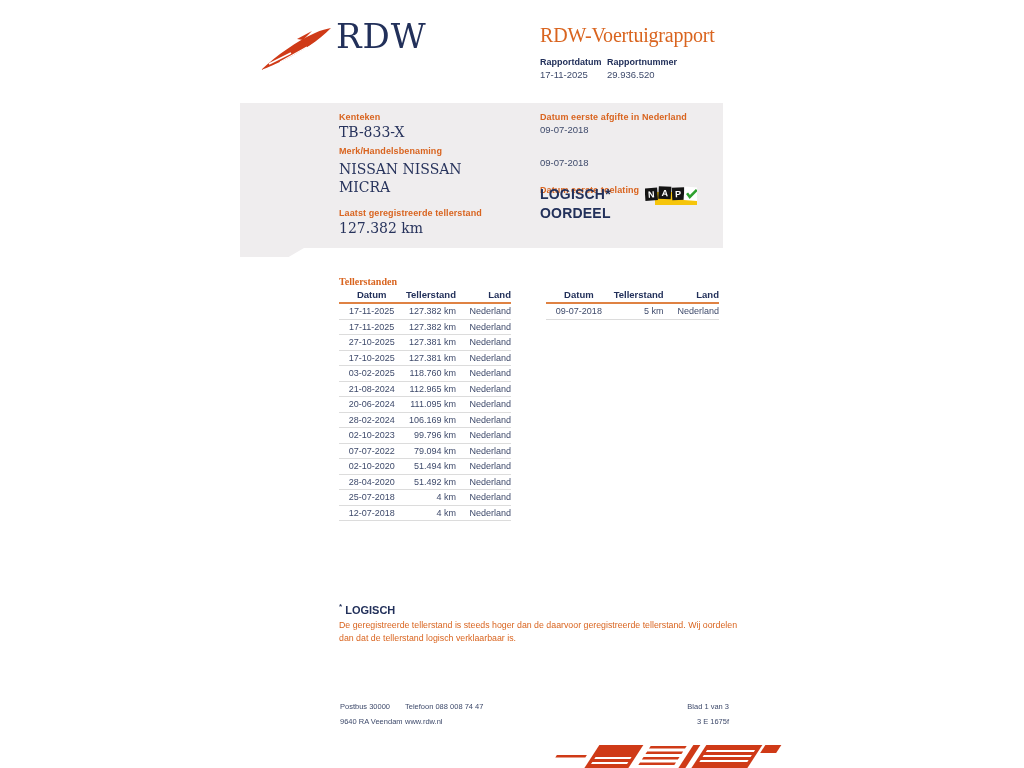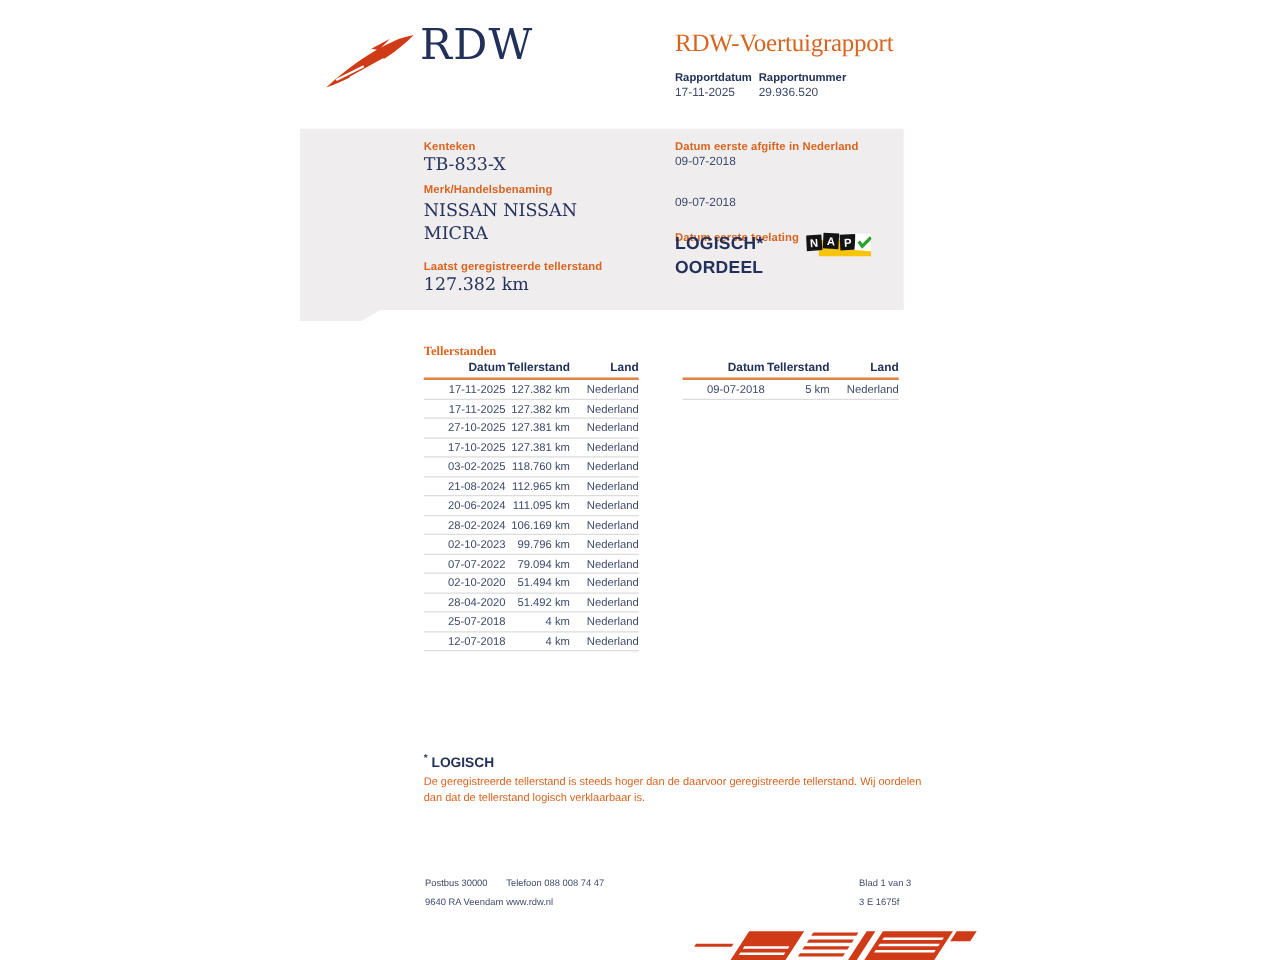--- a/index.html
+++ b/index.html
@@ -23,32 +23,32 @@
   .val{font-family:"DejaVu Serif",serif;font-size:14px;line-height:18px;color:#27335C;}
   .sval{font-size:9.5px;color:#3E4A6B;}
   .oordeel{font-size:14px;font-weight:bold;color:#22305A;line-height:19px;letter-spacing:.2px;}
 
   
   .sec-head{font-size:10px;font-weight:bold;color:#D9641F;}
   .mtable{font-size:9px;color:#3E4A6B;}
   .thead{display:flex;height:13px;line-height:12px;border-bottom:2px solid #DF8243;
          font-weight:bold;color:#22305A;font-size:9.5px;}
   .trow{display:flex;height:14.5px;line-height:14px;border-bottom:1px solid #DCDCDC;}
-  .cd{width:38%;text-align:right;}
+  .cd{width:38%;text-align:center;}
   .cs{width:30%;text-align:right;}
   .cl{width:32%;text-align:right;}
 
   
   .verdict-head{font-size:11px;font-weight:bold;color:#22305A;}
   .verdict-head sup{font-size:8px;}
   .verdict-text{width:400px;font-size:8.8px;line-height:13px;color:#D9641F;}
 
   
   .foot{font-size:7.5px;line-height:15px;color:#3E4A6B;}
-  .foot-right{text-align:left;}
+  .foot-right{text-align:right;}
 </style>
 </head>
 <body>
 
 <svg class="abs" style="left:261px;top:28px;" width="70" height="44" viewBox="0 0 70 44">
   <path d="M0,42 C16,27 36,13 54,5 C60,2 66,1 70,0 C64,6 57,12 48,18 C32,28 14,37 0,42 Z" fill="#CF3A17"></path>
   <path d="M36,11 L51,3 L42,12 Z" fill="#CF3A17"></path>
   <path d="M8,36 L30,25" stroke="#ffffff" stroke-width="1.6" fill="none"></path>
   <path d="M19,34 L46,19" stroke="#ffffff" stroke-width="1.4" fill="none"></path>
   <path d="M31,29 L53,16" stroke="#ffffff" stroke-width="1.1" fill="none"></path>

